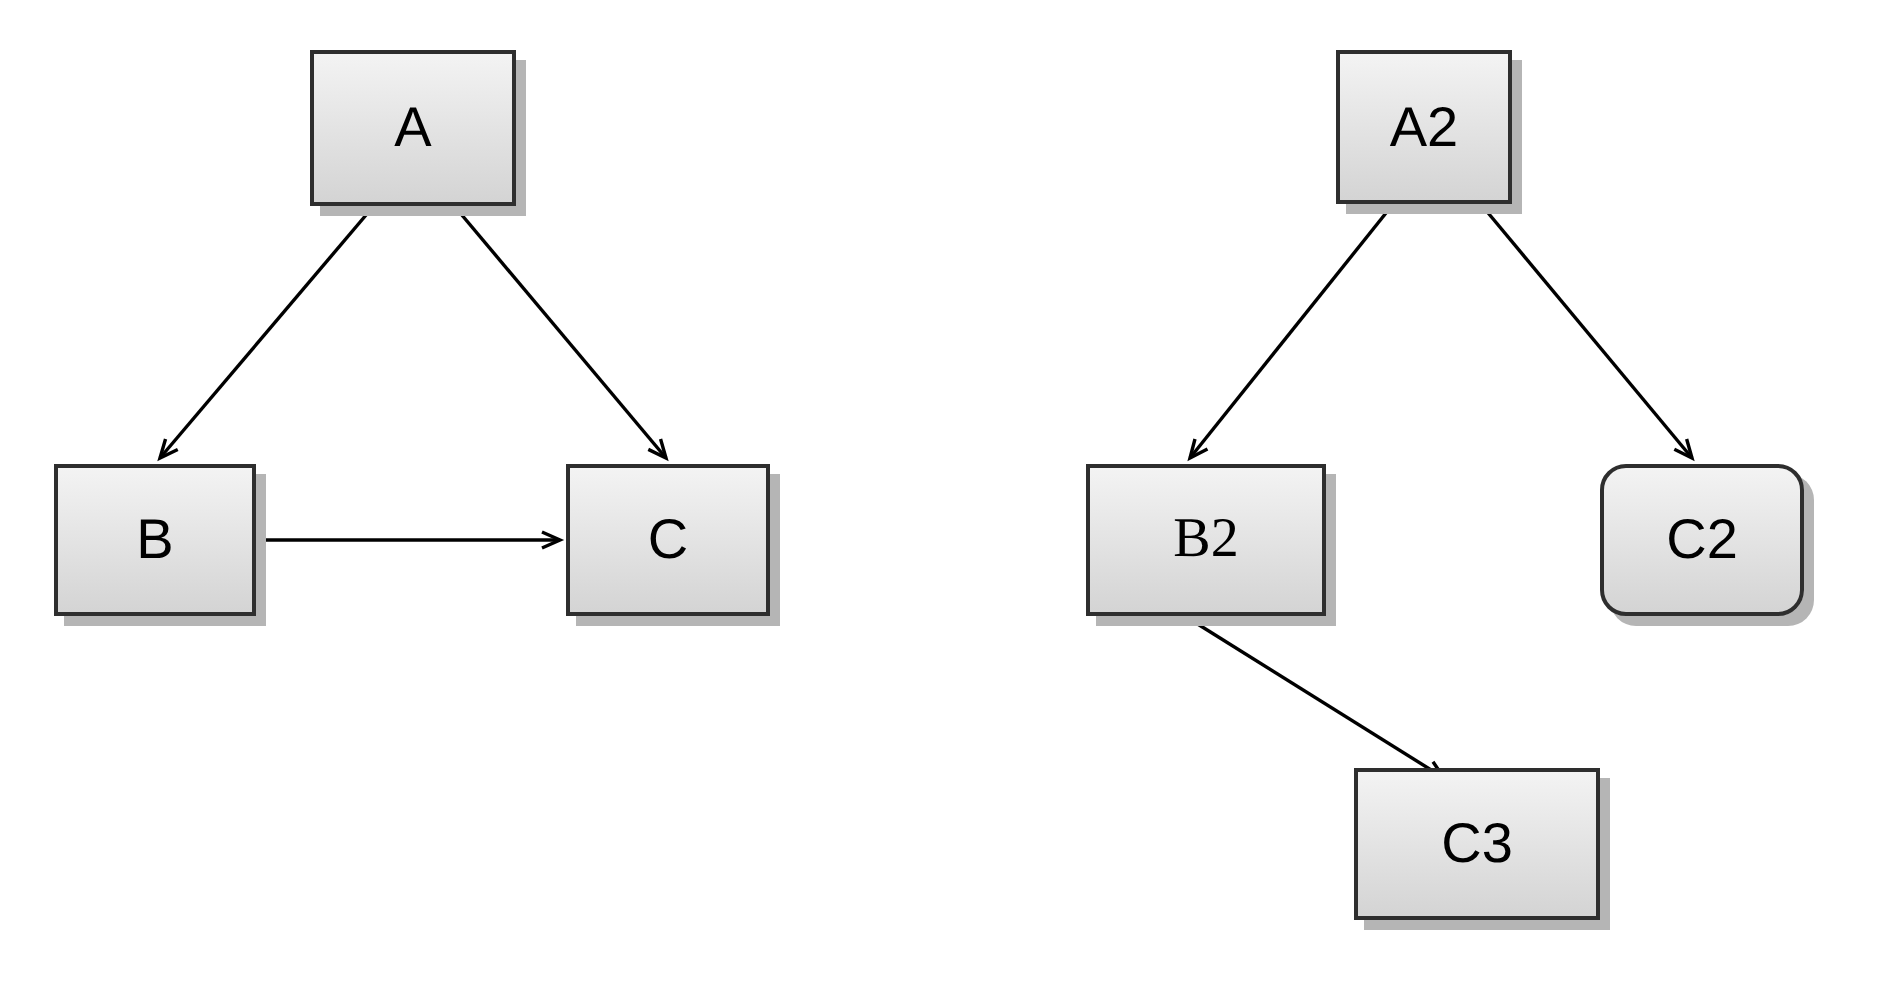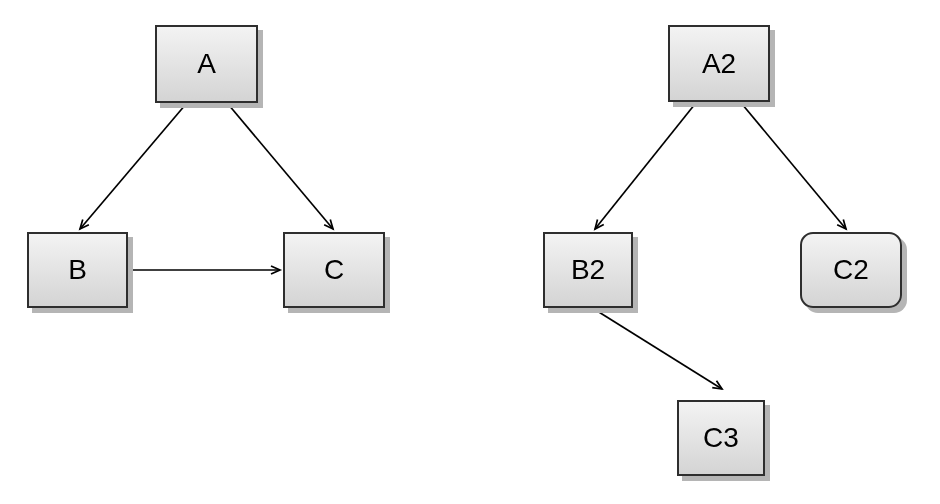--- a/index.html
+++ b/index.html
@@ -62,25 +62,25 @@
     </svg>
 <div class="node" style="left: 155px; top: 25px; width: 103px; height: 78px;">
       <span>A</span>
     </div>
     <div class="node" style="left: 27px; top: 232px; width: 101px; height: 76px;">
       <span>B</span>
     </div>
     <div class="node" style="left: 283px; top: 232px; width: 102px; height: 76px;">
       <span>C</span>
     </div>
-    <div class="node" style="left: 668px; top: 25px; width: 102px; height: 77px; text-align: right;">
+    <div class="node" style="left: 668px; top: 25px; width: 88px; height: 77px; text-align: right;">
       <span>A2</span>
     </div>
-    <div class="node" style="left: 543px; top: 232px; width: 90px; height: 76px;">
+    <div class="node" style="left: 543px; top: 232px; width: 120px; height: 76px; font-family: Liberation Serif, serif;">
       <span>B2</span>
     </div>
     <div class="node" style="left: 800px; top: 232px; width: 102px; height: 76px; border-radius: 13px;">
       <span>C2</span>
     </div>
-    <div class="node" style="left: 677px; top: 400px; width: 88px; height: 76px;">
+    <div class="node" style="left: 677px; top: 384px; width: 123px; height: 76px;">
       <span>C3</span>
     </div>
   </div>
 
 </body></html>

